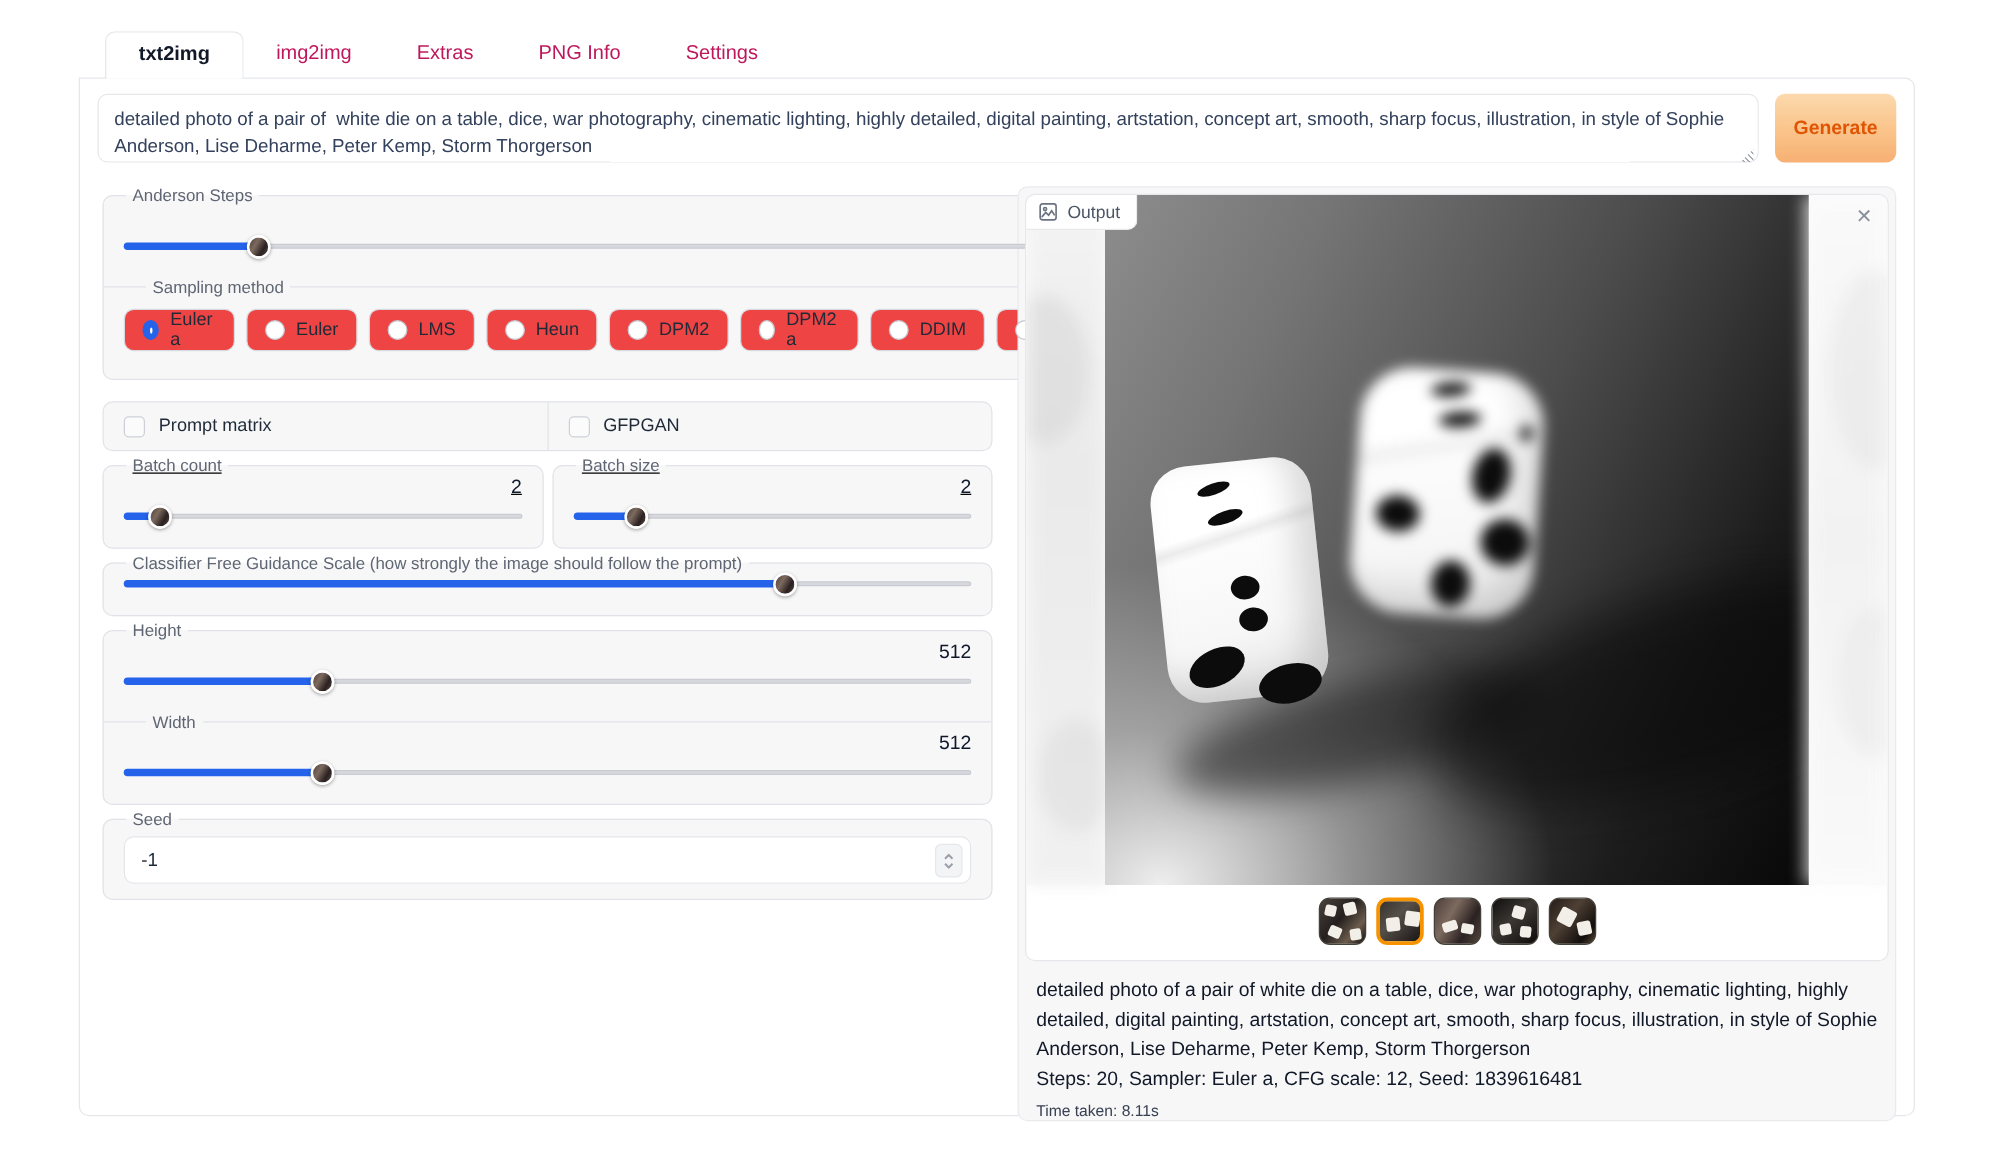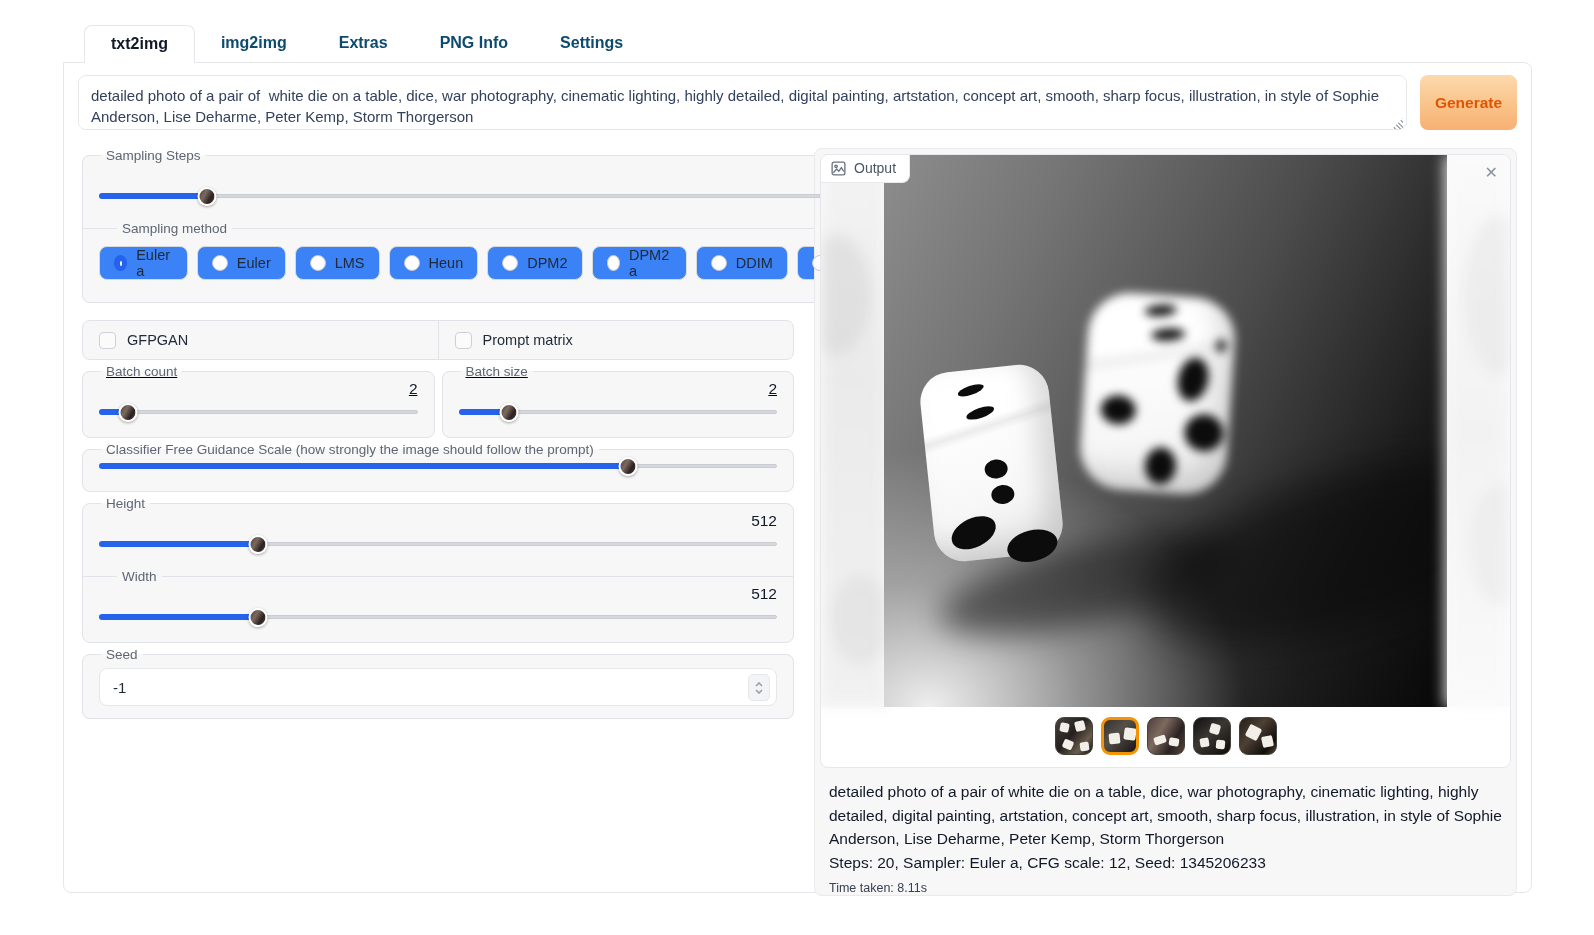--- a/index.html
+++ b/index.html
@@ -3,21 +3,21 @@
 <meta charset="utf-8">
 <style>
   * { box-sizing: border-box; margin: 0; padding: 0; }
   html,body { width:1594px; height:935px; background:#ffffff;
     font-family:"Liberation Sans","DejaVu Sans",sans-serif; overflow:hidden; }
 
   .app { position:relative; width:1594px; height:935px; }
 
   
   .tabbar { display:flex; align-items:flex-end; margin:25px 0 0 63px; position:relative; z-index:2;padding-left:21px; }
-  .tab { padding:9px 26px 10px; font-size:16px; color:#0c4a6e; cursor:pointer;font-weight:bold; }
+  .tab { padding:9px 26px 10px; font-size:16px; color:#be185d; cursor:pointer; }
   .tab.active { background:#fff; border:1px solid #e5e7eb; border-bottom:none;
     border-radius:8px 8px 0 0; color:#111827; font-weight:700; margin-bottom:-1px; }
 
   
   .panel-outer { margin-left:63px; width:1469px; height:831px; border:1px solid #e5e7eb;
     border-radius:0 8px 8px 8px; background:#fff; padding:12px 14px; }
 
   
   .prompt-row { display:flex; gap:13px; }
   .prompt-box { position:relative; flex:1; }
@@ -47,21 +47,21 @@
   .val-row { text-align:right; font-size:15.5px; color:#0f172a; font-weight:500; padding:1px 0 5px; }
   .slider { position:relative; height:18px; margin-bottom:6px; }
   .slider .track { position:absolute; left:0; right:0; top:7px; height:4px; background:#d6d8dd;
     border:1px solid #c9ccd2; border-radius:3px; }
   .slider .fill { position:absolute; left:0; top:6px; height:6px; background:var(--accent-blue,#2563eb); border-radius:3px; }
   .slider .thumb { position:absolute; top:0; width:19px; height:19px; border-radius:50%;
     background:#4b5563; border:2px solid #fff; box-shadow:0 1px 3px rgba(0,0,0,.35);
     transform:translateX(-50%); cursor:grab; }
 
   .radio-row { display:flex; gap:9px; margin:10px 0 12px; }
-  .radio-opt { display:flex; align-items:center; gap:9px; background:#3b82f6; border:1px solid #d7dade;
+  .radio-opt { display:flex; align-items:center; gap:9px; background:#ef4444; border:1px solid #d7dade;
     border-radius:8px; padding:0 14px; height:34px; font-size:14.5px; color:#1f2937; cursor:pointer; }
   .radio-circle { width:16px; height:16px; border-radius:50%; background:#fff; border:1px solid #c4c8cf; position:relative; }
   .radio-circle.sel { background:var(--accent-blue,#2563eb); border-color:var(--accent-blue,#2563eb); }
   .radio-circle.sel::after { content:''; position:absolute; inset:4.5px; background:#fff; border-radius:50%; }
 
   .checkbox-panel { display:flex; background:#f7f7f8; border:1px solid #e2e3e8; border-radius:8px;
     height:40px; align-items:stretch; margin-bottom:4px; }
   .checkbox-half { flex:1; display:flex; align-items:center; gap:11px; padding:0 16px; }
   .checkbox-half:first-child { border-right:1px solid #e2e3e8; }
   .checkbox-box { width:17px; height:17px; background:#fbfbfc; border:1px solid #cdd1d7; border-radius:4px; cursor:pointer; }
@@ -155,21 +155,21 @@
         <div class="resize-corner"></div>
       </div>
       <button class="generate-btn">Generate</button>
     </div>
 
     <div class="cols">
 
       <div class="col-left">
 
         <fieldset class="group gap-lg">
-          <legend>Sampling Steps</legend>
+          <legend>Anderson Steps</legend>
           <div class="val-row">20</div>
           <div class="slider">
             <div class="track"></div>
             <div class="fill" style="width: 13.6%;"></div>
             <div class="thumb" style="left: 13.6%;"></div>
           </div>
           <fieldset class="sub">
             <legend>Sampling method</legend>
             <div class="radio-row">
               <div class="radio-opt">
@@ -204,25 +204,25 @@
                   <span class="radio-circle"></span>
                   <span>PLMS</span>
                 </div>
             </div>
           </fieldset>
         </fieldset>
 
         <div class="checkbox-panel">
           <div class="checkbox-half">
             <span class="checkbox-box"></span>
-            <span class="checkbox-label">GFPGAN</span>
+            <span class="checkbox-label">Prompt matrix</span>
           </div>
           <div class="checkbox-half">
             <span class="checkbox-box"></span>
-            <span class="checkbox-label">Prompt matrix</span>
+            <span class="checkbox-label">GFPGAN</span>
           </div>
         </div>
 
         <div class="batch-row">
           <fieldset class="group">
             <legend>Batch count</legend>
             <div class="val-row">2</div>
             <div class="slider">
               <div class="track"></div>
               <div class="fill" style="width: 9%;"></div>
@@ -359,20 +359,20 @@
               </div>
               <div class="thumb">
                 <div class="mini" style="left:7px;top:8px;width:13px;height:13px;transform:rotate(28deg)"></div>
                 <div class="mini" style="left:22px;top:18px;width:11px;height:11px;transform:rotate(-12deg)"></div>
               </div>
             </div>
           </div>
 
           <div class="caption">
             <div class="prompt-text">detailed photo of a pair of white die on a table, dice, war photography, cinematic lighting, highly detailed, digital painting, artstation, concept art, smooth, sharp focus, illustration, in style of Sophie Anderson, Lise Deharme, Peter Kemp, Storm Thorgerson</div>
-            <div class="params">Steps: 20, Sampler: Euler a, CFG scale: 12, Seed: 1345206233</div>
+            <div class="params">Steps: 20, Sampler: Euler a, CFG scale: 12, Seed: 1839616481</div>
             <div class="time">Time taken: 8.11s</div>
           </div>
         </div>
       </div>
     </div>
   </div>
 </div>
 
 </body></html>

